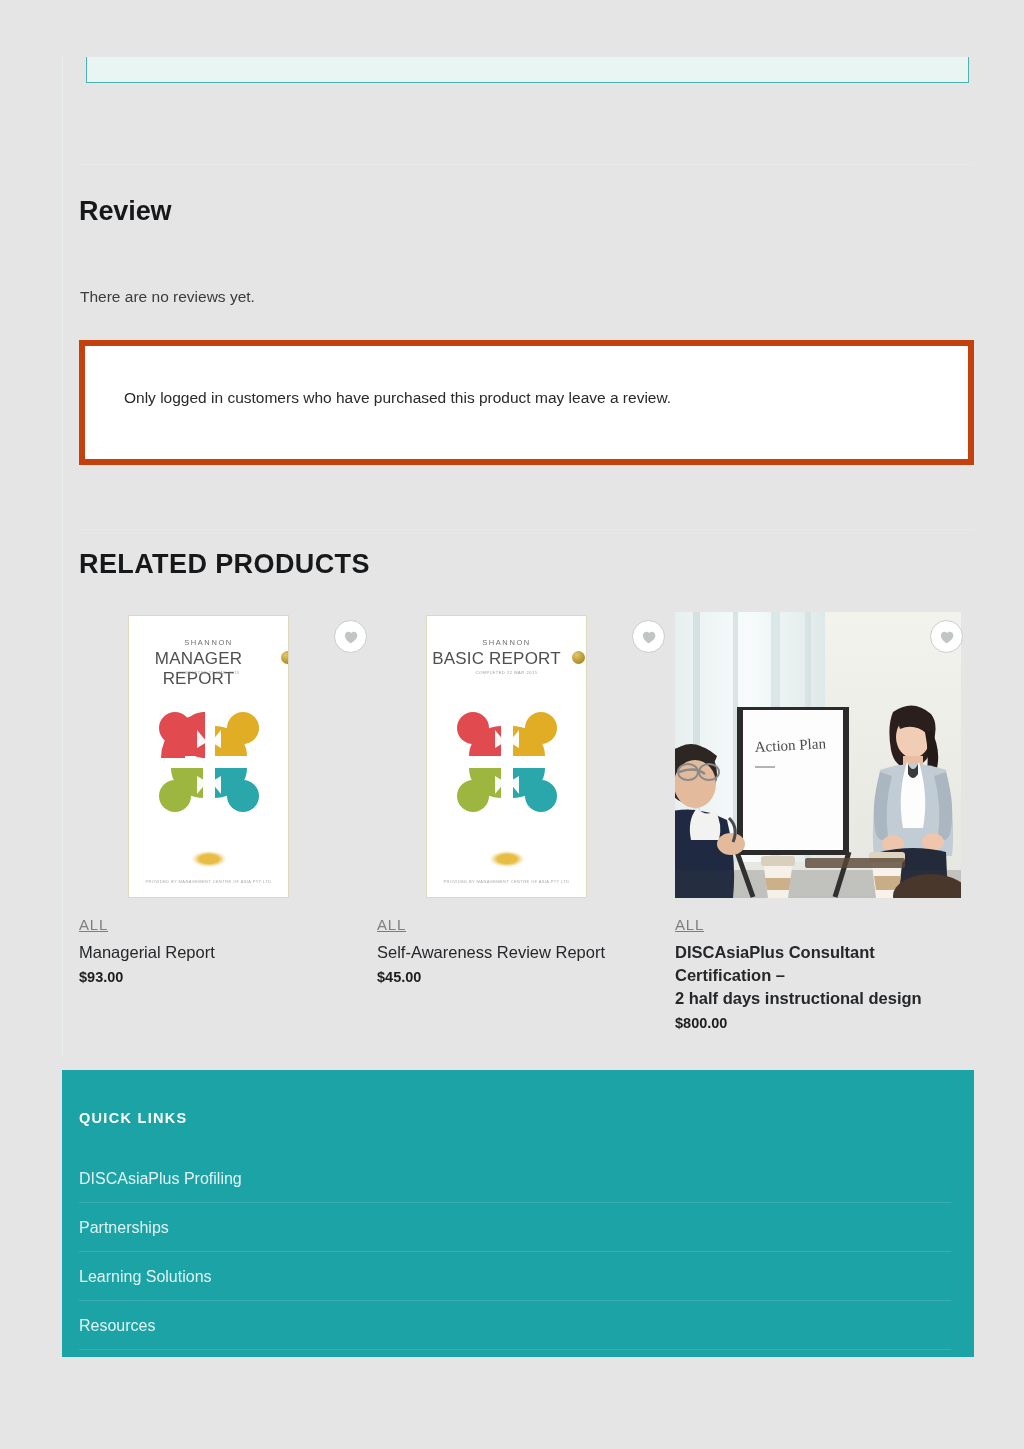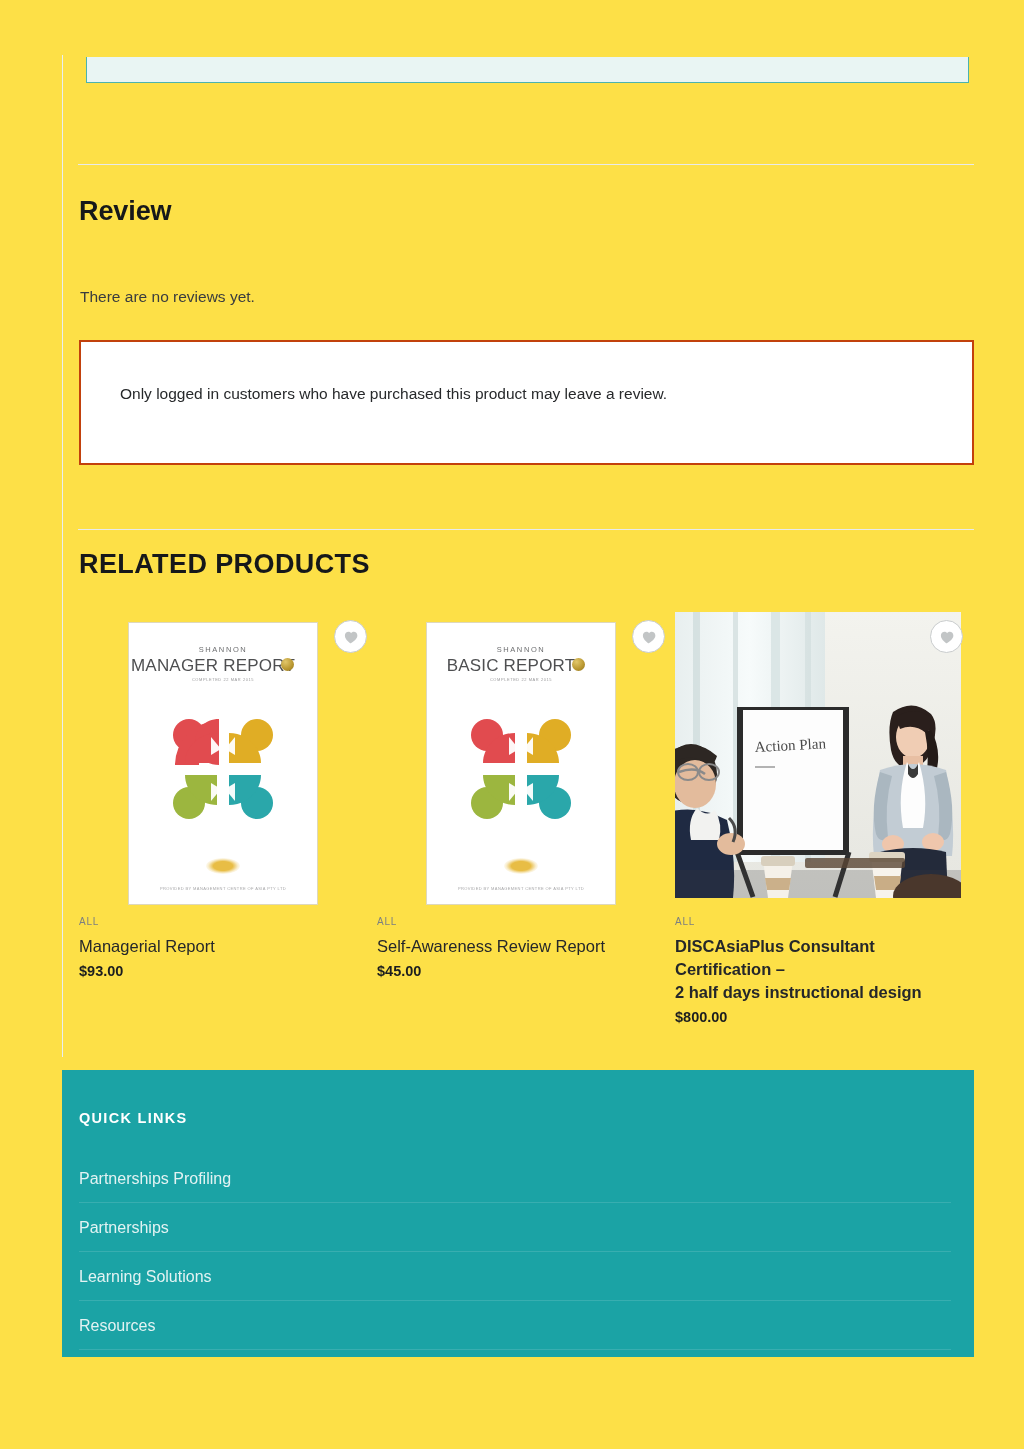--- a/index.html
+++ b/index.html
@@ -6,21 +6,21 @@
   html, body {
     margin: 0; padding: 0;
     background: #ffffff;
     font-family: "Liberation Sans", sans-serif;
     -webkit-font-smoothing: antialiased;
   }
   .page {
     position: relative;
     width: 1024px;
     height: 1449px;
-    background: #fde047;
+    background: #e5e5e5;
     overflow: hidden;
   }
 
   
   .container-rule {
     position: absolute;
     left: 62px; top: 55px;
     width: 1px; height: 1002px;
     background: #e9eef0;
   }
@@ -61,21 +61,21 @@
     color: #3a3c3e;
     margin-top: 36px;
   }
 
   
   .notice-box {
     position: absolute;
     left: 79px; top: 340px;
     width: 895px; height: 125px;
     background: #ffffff;
-    border: 2px solid #c2410c;
+    border: 6px solid #c2410c;
   }
   .notice-text {
     position: absolute;
     left: 39px; top: 43px;
     font-size: 15.5px;
     color: #27292b;
   }
 
   
   .related-heading {
@@ -111,22 +111,22 @@
     border: 1.5px solid #c9cccd;
     background: #ffffff;
     display: flex; align-items: center; justify-content: center;
     z-index: 4;
   }
   .wish svg { display: block; }
 
   
   .cover {
     position: absolute;
-    left: 49px; top: 10px;
-    width: 190px; height: 283px;
+    left: 49px; top: 3px;
+    width: 161px; height: 283px;
     background: #ffffff;
     border: 1px solid #ded8bc;
     overflow: hidden;
   }
   .cover-sub {
     position: absolute; top: 22px; left: 0; right: 0;
     text-align: center;
     font-size: 7.5px;
     letter-spacing: 1.6px;
     color: #6d6e70;
@@ -183,23 +183,24 @@
     position: absolute;
     left: 0; top: 0;
     width: 286px; height: 286px;
     overflow: hidden;
     background: #dfe3e4;
   }
 
   
   .cat {
     margin-top: 18px;
-    font-size: 10px;
+    font-size: 15px;
     letter-spacing: 0.8px;
     color: #7c7f81;
+    text-decoration: underline;
   }
   .pname {
     margin-top: 8px;
     font-size: 16.5px;
     line-height: 23px;
     color: #25272a;
     max-width: 270px;
   }
   .price {
     margin-top: 5px;
@@ -445,20 +446,20 @@
       <div class="pname" style="white-space:pre-line;font-weight:bold;">DISCAsiaPlus Consultant Certification –
 2 half days instructional design</div>
       <div class="price">$800.00</div>
     </div>
 
   </div>
 
   <div class="footer">
     <div class="footer-title">QUICK LINKS</div>
     <div class="links">
-      <div class="link-item">Partnerships Profiling</div>
+      <div class="link-item">DISCAsiaPlus Profiling</div>
       <div class="link-item">Partnerships</div>
       <div class="link-item">Learning Solutions</div>
       <div class="link-item">Resources</div>
     </div>
   </div>
 
 </div>
 
 </body></html>

